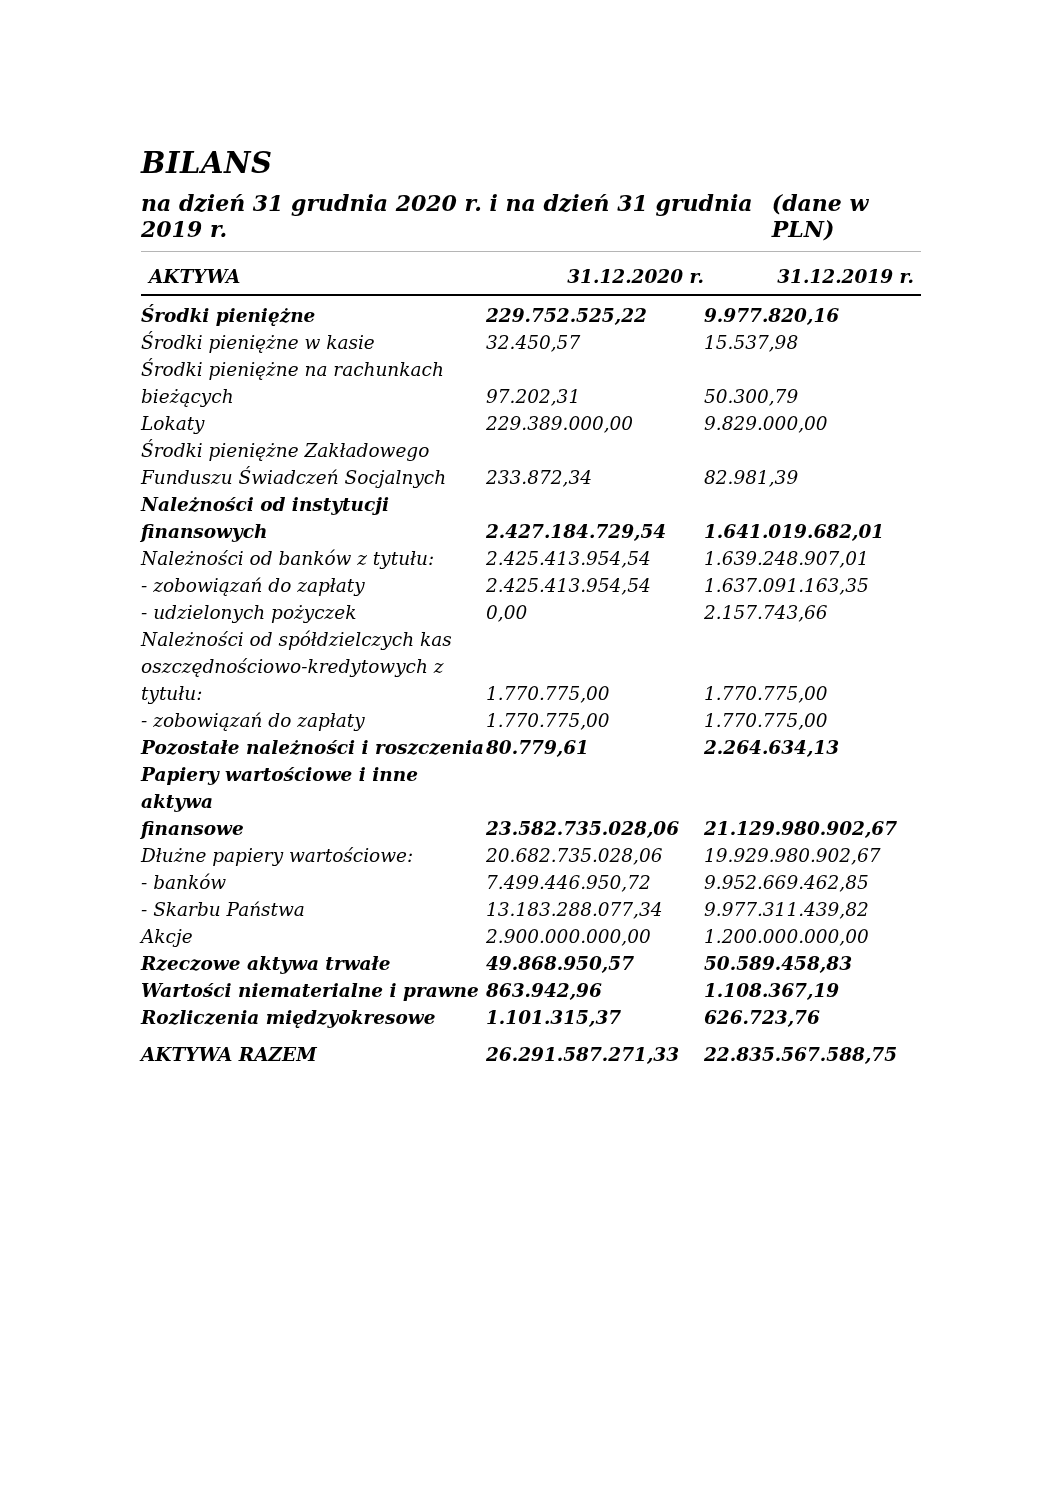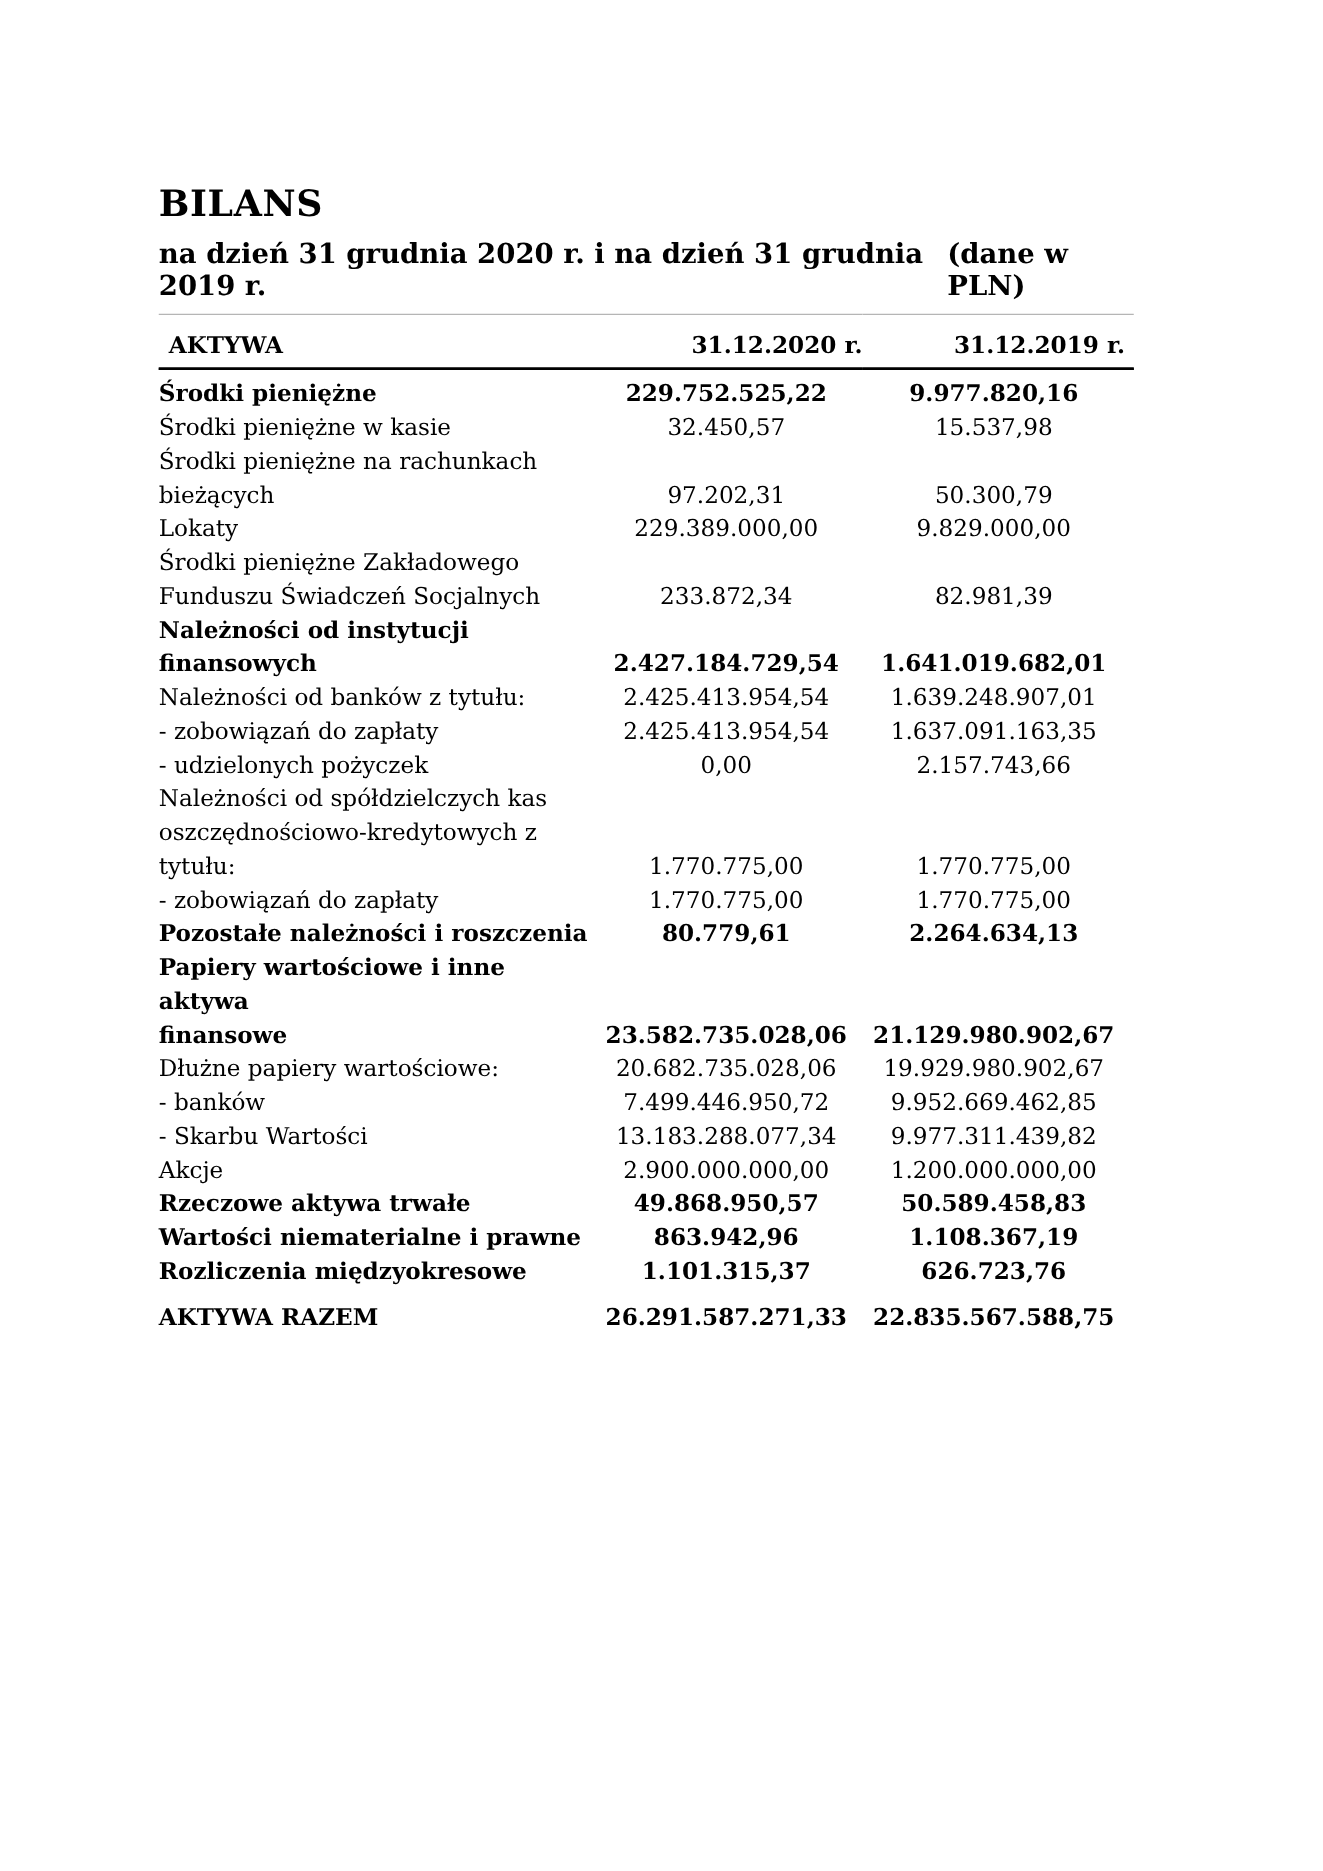--- a/index.html
+++ b/index.html
@@ -10,23 +10,24 @@
   body {
     width: 1058px;
     height: 1497px;
     position: relative;
     font-family: "DejaVu Serif", "Liberation Serif", serif;
     color: #000000;
     overflow: hidden;
   }
   .page {
     position: absolute;
-    left: 127px;
+    left: 141px;
     top: 146px;
     width: 780px;
+    font-style: italic;
   }
   .doc-title {
     font-size: 29px;
     font-weight: bold;
     letter-spacing: 0.5px;
     margin: 0 0 10px 0;
   }
   .subtitle-row {
     display: flex;
     justify-content: space-between;
@@ -59,21 +60,21 @@
   thead th.h-2019 { padding-right: 7px; }
   tbody td {
     vertical-align: bottom;
     padding: 0;
     line-height: 27px;
   }
   tbody td.cell-label {
     text-align: left;
     white-space: pre-line;
   }
-  tbody td.cell-num { text-align: center; }
+  tbody td.cell-num { text-align: left; }
   tbody td.cell-2019 { padding-right: 7px; }
   tbody tr:first-child td { padding-top: 6px; }
   tr.bold td { font-weight: bold; margin-left: 14px; }
   tr.total td { padding-top: 10px; padding-bottom: 4px; }
 </style>
 </head>
 <body>
 
 <div class="page">
 
@@ -171,21 +172,21 @@
     <td class="cell-label">Dłużne papiery wartościowe:</td>
     <td class="cell-num cell-2020">20.682.735.028,06</td>
     <td class="cell-num cell-2019">19.929.980.902,67</td>
   </tr>
         <tr>
     <td class="cell-label">- banków</td>
     <td class="cell-num cell-2020">7.499.446.950,72</td>
     <td class="cell-num cell-2019">9.952.669.462,85</td>
   </tr>
         <tr>
-    <td class="cell-label">- Skarbu Wartości</td>
+    <td class="cell-label">- Skarbu Państwa</td>
     <td class="cell-num cell-2020">13.183.288.077,34</td>
     <td class="cell-num cell-2019">9.977.311.439,82</td>
   </tr>
         <tr>
     <td class="cell-label">Akcje</td>
     <td class="cell-num cell-2020">2.900.000.000,00</td>
     <td class="cell-num cell-2019">1.200.000.000,00</td>
   </tr>
         <tr class="bold">
     <td class="cell-label">Rzeczowe aktywa trwałe</td>

